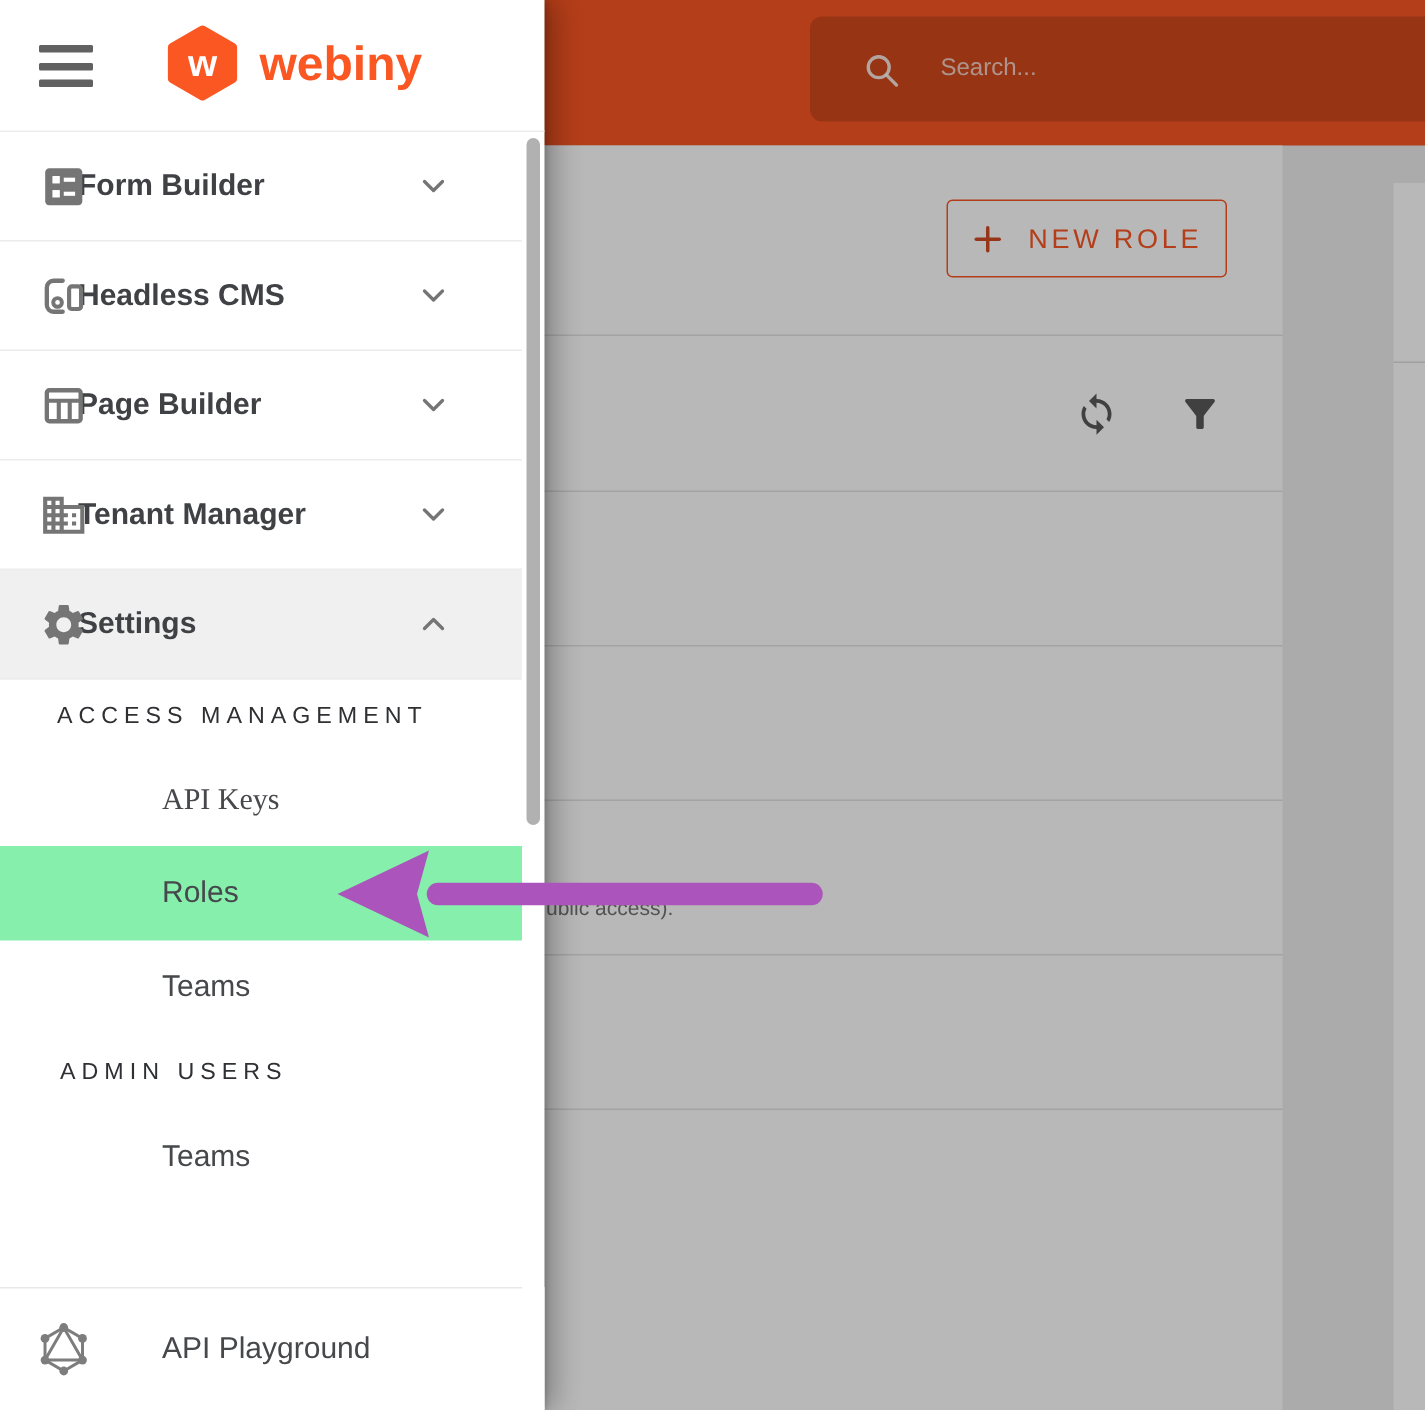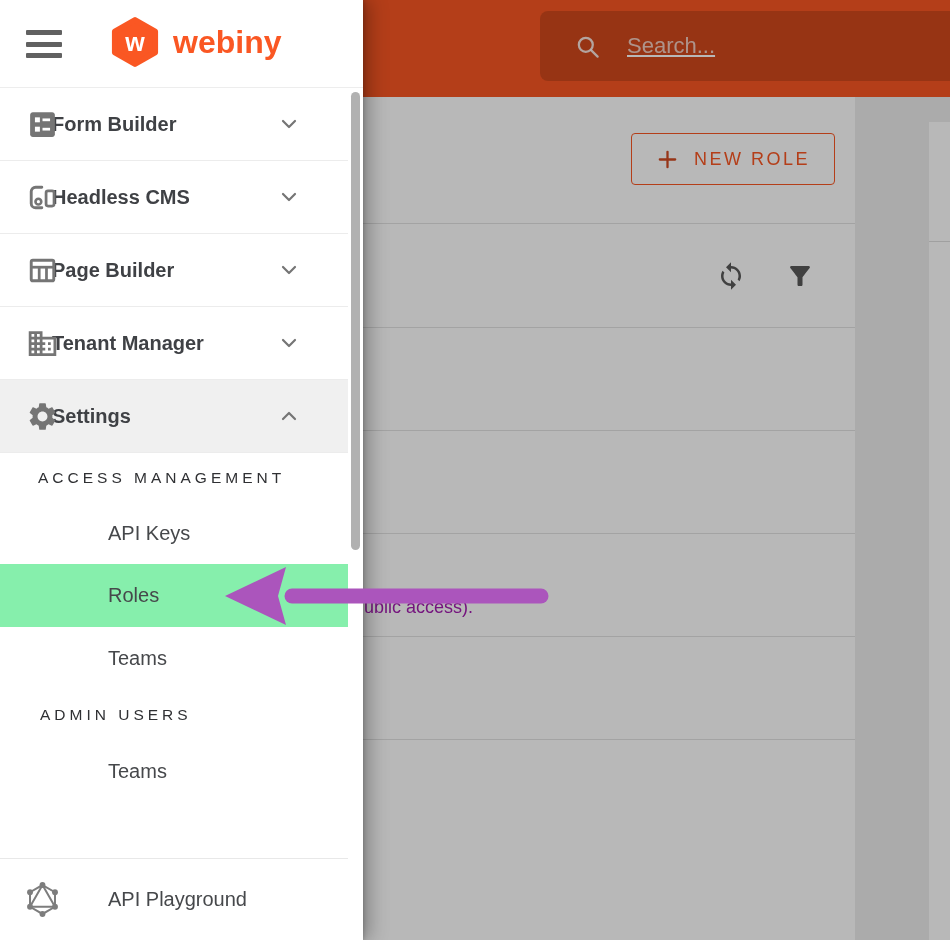--- a/index.html
+++ b/index.html
@@ -6,31 +6,31 @@
   html,body { width:950px; height:940px; overflow:hidden; background:#fff; }
   body { font-family:"Liberation Sans","DejaVu Sans",sans-serif; }
   .stage { position:relative; width:950px; height:940px; overflow:hidden; background:#ededed; }
 
   
   .app-header { position:absolute; left:0; top:0; width:950px; height:97px; background:#fa5723; z-index:1; }
   .search-box { position:absolute; left:540px; top:11px; width:600px; height:70px; border-radius:8px;
                 background:rgba(0,0,0,0.16); display:flex; align-items:center; padding-left:34px; }
   .search-box svg { flex:0 0 auto; }
   .search-box input { background:transparent; border:none; outline:none; margin-left:26px; width:300px;
-                      font-family:inherit; font-size:22px; color:#fff;text-decoration:underline; }
+                      font-family:inherit; font-size:16px; color:#fff; }
   .search-box input::placeholder { color:rgba(255,255,255,0.72); }
 
   .list-panel { position:absolute; left:0; top:97px; width:855px; height:843px; background:#fff; z-index:1; }
   .hair { position:absolute; left:0; width:100%; height:1px; background:#e2e2e2; }
-  .new-role-btn { position:absolute; left:631px; top:36px; width:204px; height:52px; background:transparent;
+  .new-role-btn { position:absolute; left:631px; top:36px; width:187px; height:52px; background:transparent;
                   border:1px solid #fa5723; border-radius:4px; color:#fa5723; font-family:inherit;
                   font-size:18px; letter-spacing:2.5px; font-weight:500; display:flex; align-items:center;
                   justify-content:center; gap:15px; cursor:pointer; }
   .icon-btn { position:absolute; width:30px; height:30px; background:transparent; border:none; cursor:pointer; padding:0; }
-  .row-desc { position:absolute; left:364px; top:497px; font-size:18px; color:#a21caf; }
+  .row-desc { position:absolute; left:364px; top:497px; font-size:14px; color:#737373; }
   .list-row { position:absolute; left:0; width:855px; background:transparent; }
 
   .right-panel { position:absolute; left:929px; top:122px; width:25px; height:818px; background:#fff; z-index:1; }
 
   
   .scrim { position:absolute; left:0; top:0; width:950px; height:940px; background:rgba(0,0,0,0.28); z-index:5; }
 
   
   .drawer { position:absolute; left:0; top:0; width:363px; height:940px; background:#fff; z-index:10;
             box-shadow:6px 0 18px rgba(0,0,0,0.30), 1px 0 4px rgba(0,0,0,0.18); }
@@ -46,21 +46,21 @@
   .m-group { height:73px; border-bottom:1px solid #ececec; }
   .m-group .g-icon { position:absolute; left:26px; }
   .m-group .g-label { margin-left:52px; font-size:20px; font-weight:700; color:#3f4145; }
   .m-group .g-chev { position:absolute; left:278px; }
   .m-selected { background:#f0f0f0; }
   .m-section { height:49px; padding-left:38px; font-size:15.5px; font-weight:500; letter-spacing:4px;
                color:#2f3033; display:flex; align-items:center; cursor:default; }
   .m-link { height:63px; padding-left:108px; font-size:20px; color:#46484b; }
   .m-link-active { background:#86efac; }
   .sec-am { height:49px; } .sec-au { height:50px;padding-left:40px; } .sec-fm { height:46px; }
-  .link-api { height:62px; }
+  .link-api { height:62px;font-family:Liberation Serif, serif; }
 
   .scroll-thumb { position:absolute; left:351px; top:92px; width:9px; height:458px; border-radius:4.5px;
                   background:#b1b1b1; cursor:pointer; }
 
   .drawer-footer { position:absolute; left:0; top:858px; width:363px; height:82px; background:#fff; }
   .drawer-footer .f-hair { position:absolute; left:0; top:0; width:348px; height:1px; background:#e8e8e8; }
   .f-row { position:relative; height:82px; display:flex; align-items:center; cursor:pointer;border-radius:20px; }
   .f-row .g-icon { position:absolute; left:24px; }
   .f-row .f-label { margin-left:108px; font-size:20px; color:#46484b; }
 

